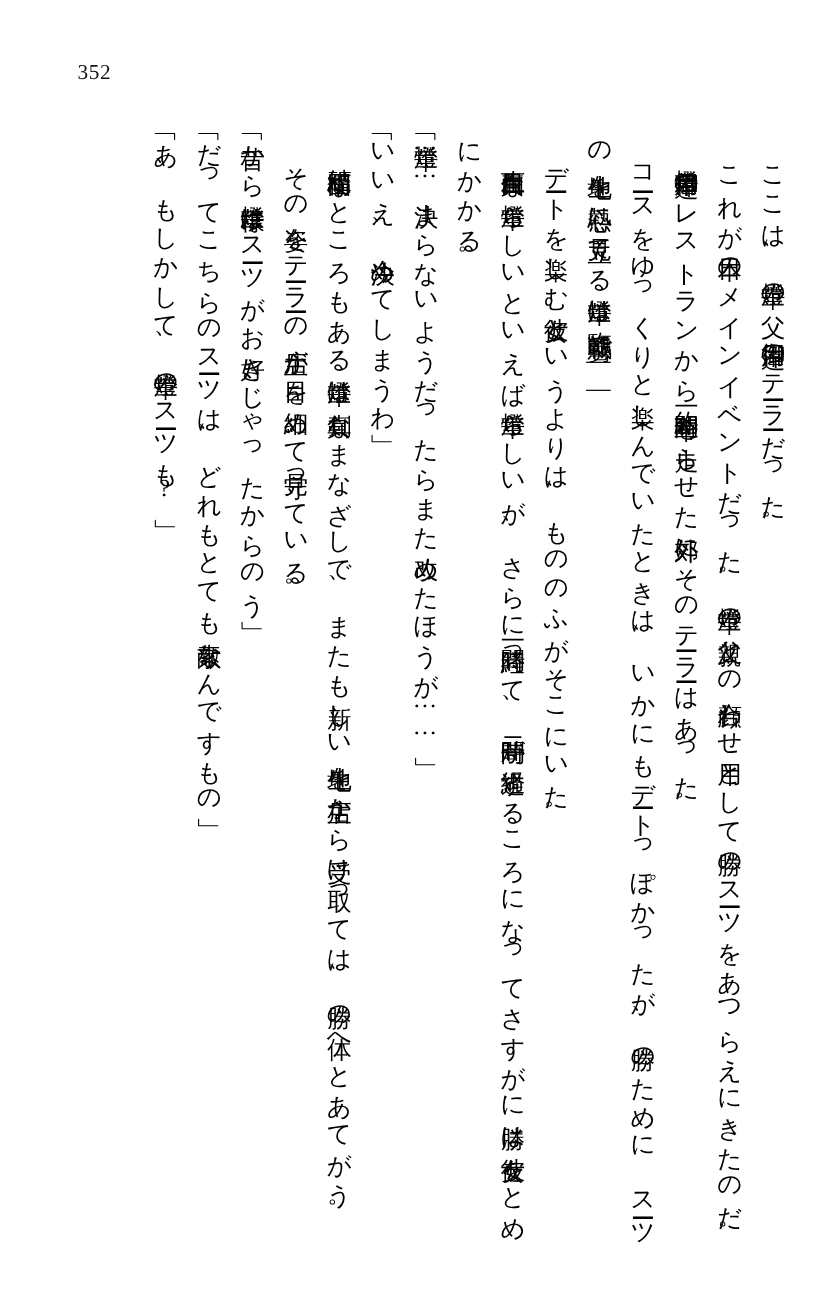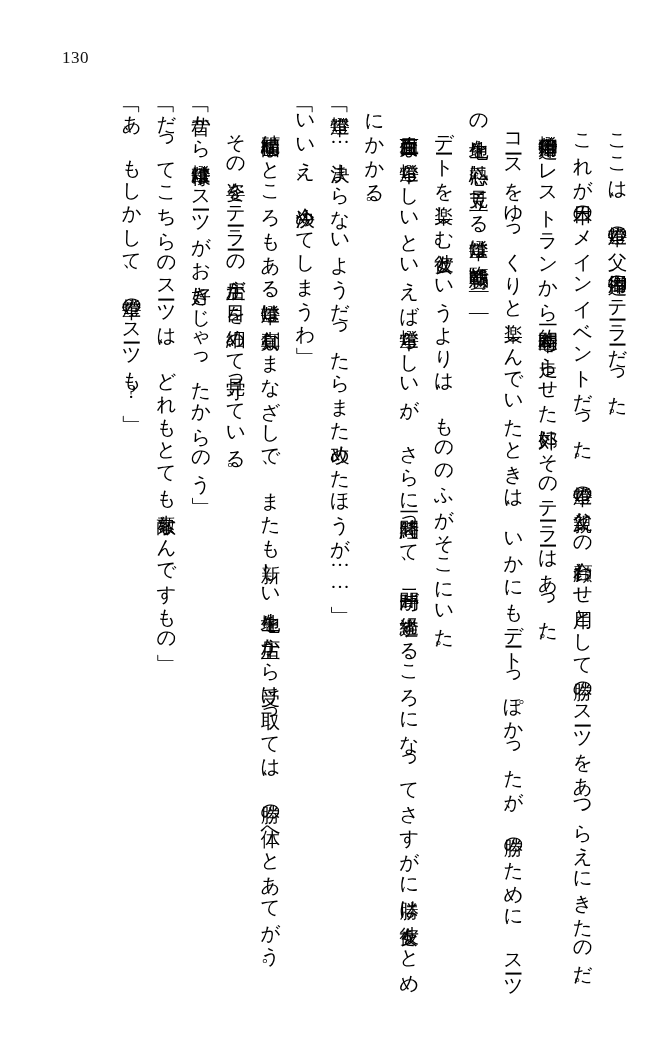--- a/index.html
+++ b/index.html
@@ -51,21 +51,21 @@
   }
   .para.no-indent {
     text-indent: 0;
   }
 </style>
 </head>
 <body>
 
 <div class="page">
 
-  <div class="page-number">130</div>
+  <div class="page-number">352</div>
 
   <div class="text-body">
     <p class="para">ここは、燈華の父、御用達のテーラーだった。</p>
     <p class="para">これが本日のメインイベントだった。燈華の父親との顔合わせ用として勝のスーツをあつらえにきたのだ。</p>
     <p class="para">燈華御用達のレストランから約一時間車を走らせた郊外にそのテーラーはあった。</p>
     <p class="para">コースをゆっくりと楽しんでいたときは、いかにもデートっぽかったが、勝のために スーツの生地を熱心に見立てる燈華は臨戦態勢で――</p>
     <p class="para">デートを楽しむ彼女というよりは、もののふがそこにいた。</p>
     <p class="para">生真面目な燈華らしいといえば燈華らしいが、さらに一時間経って、二時間が経過するころになってさすがに勝は彼女をとめにかかる。</p>
     <p class="para no-indent">「燈華……決まらないようだったらまた改めたほうが……」</p>
     <p class="para no-indent">「いいえ、今決めてしまうわ」</p>

